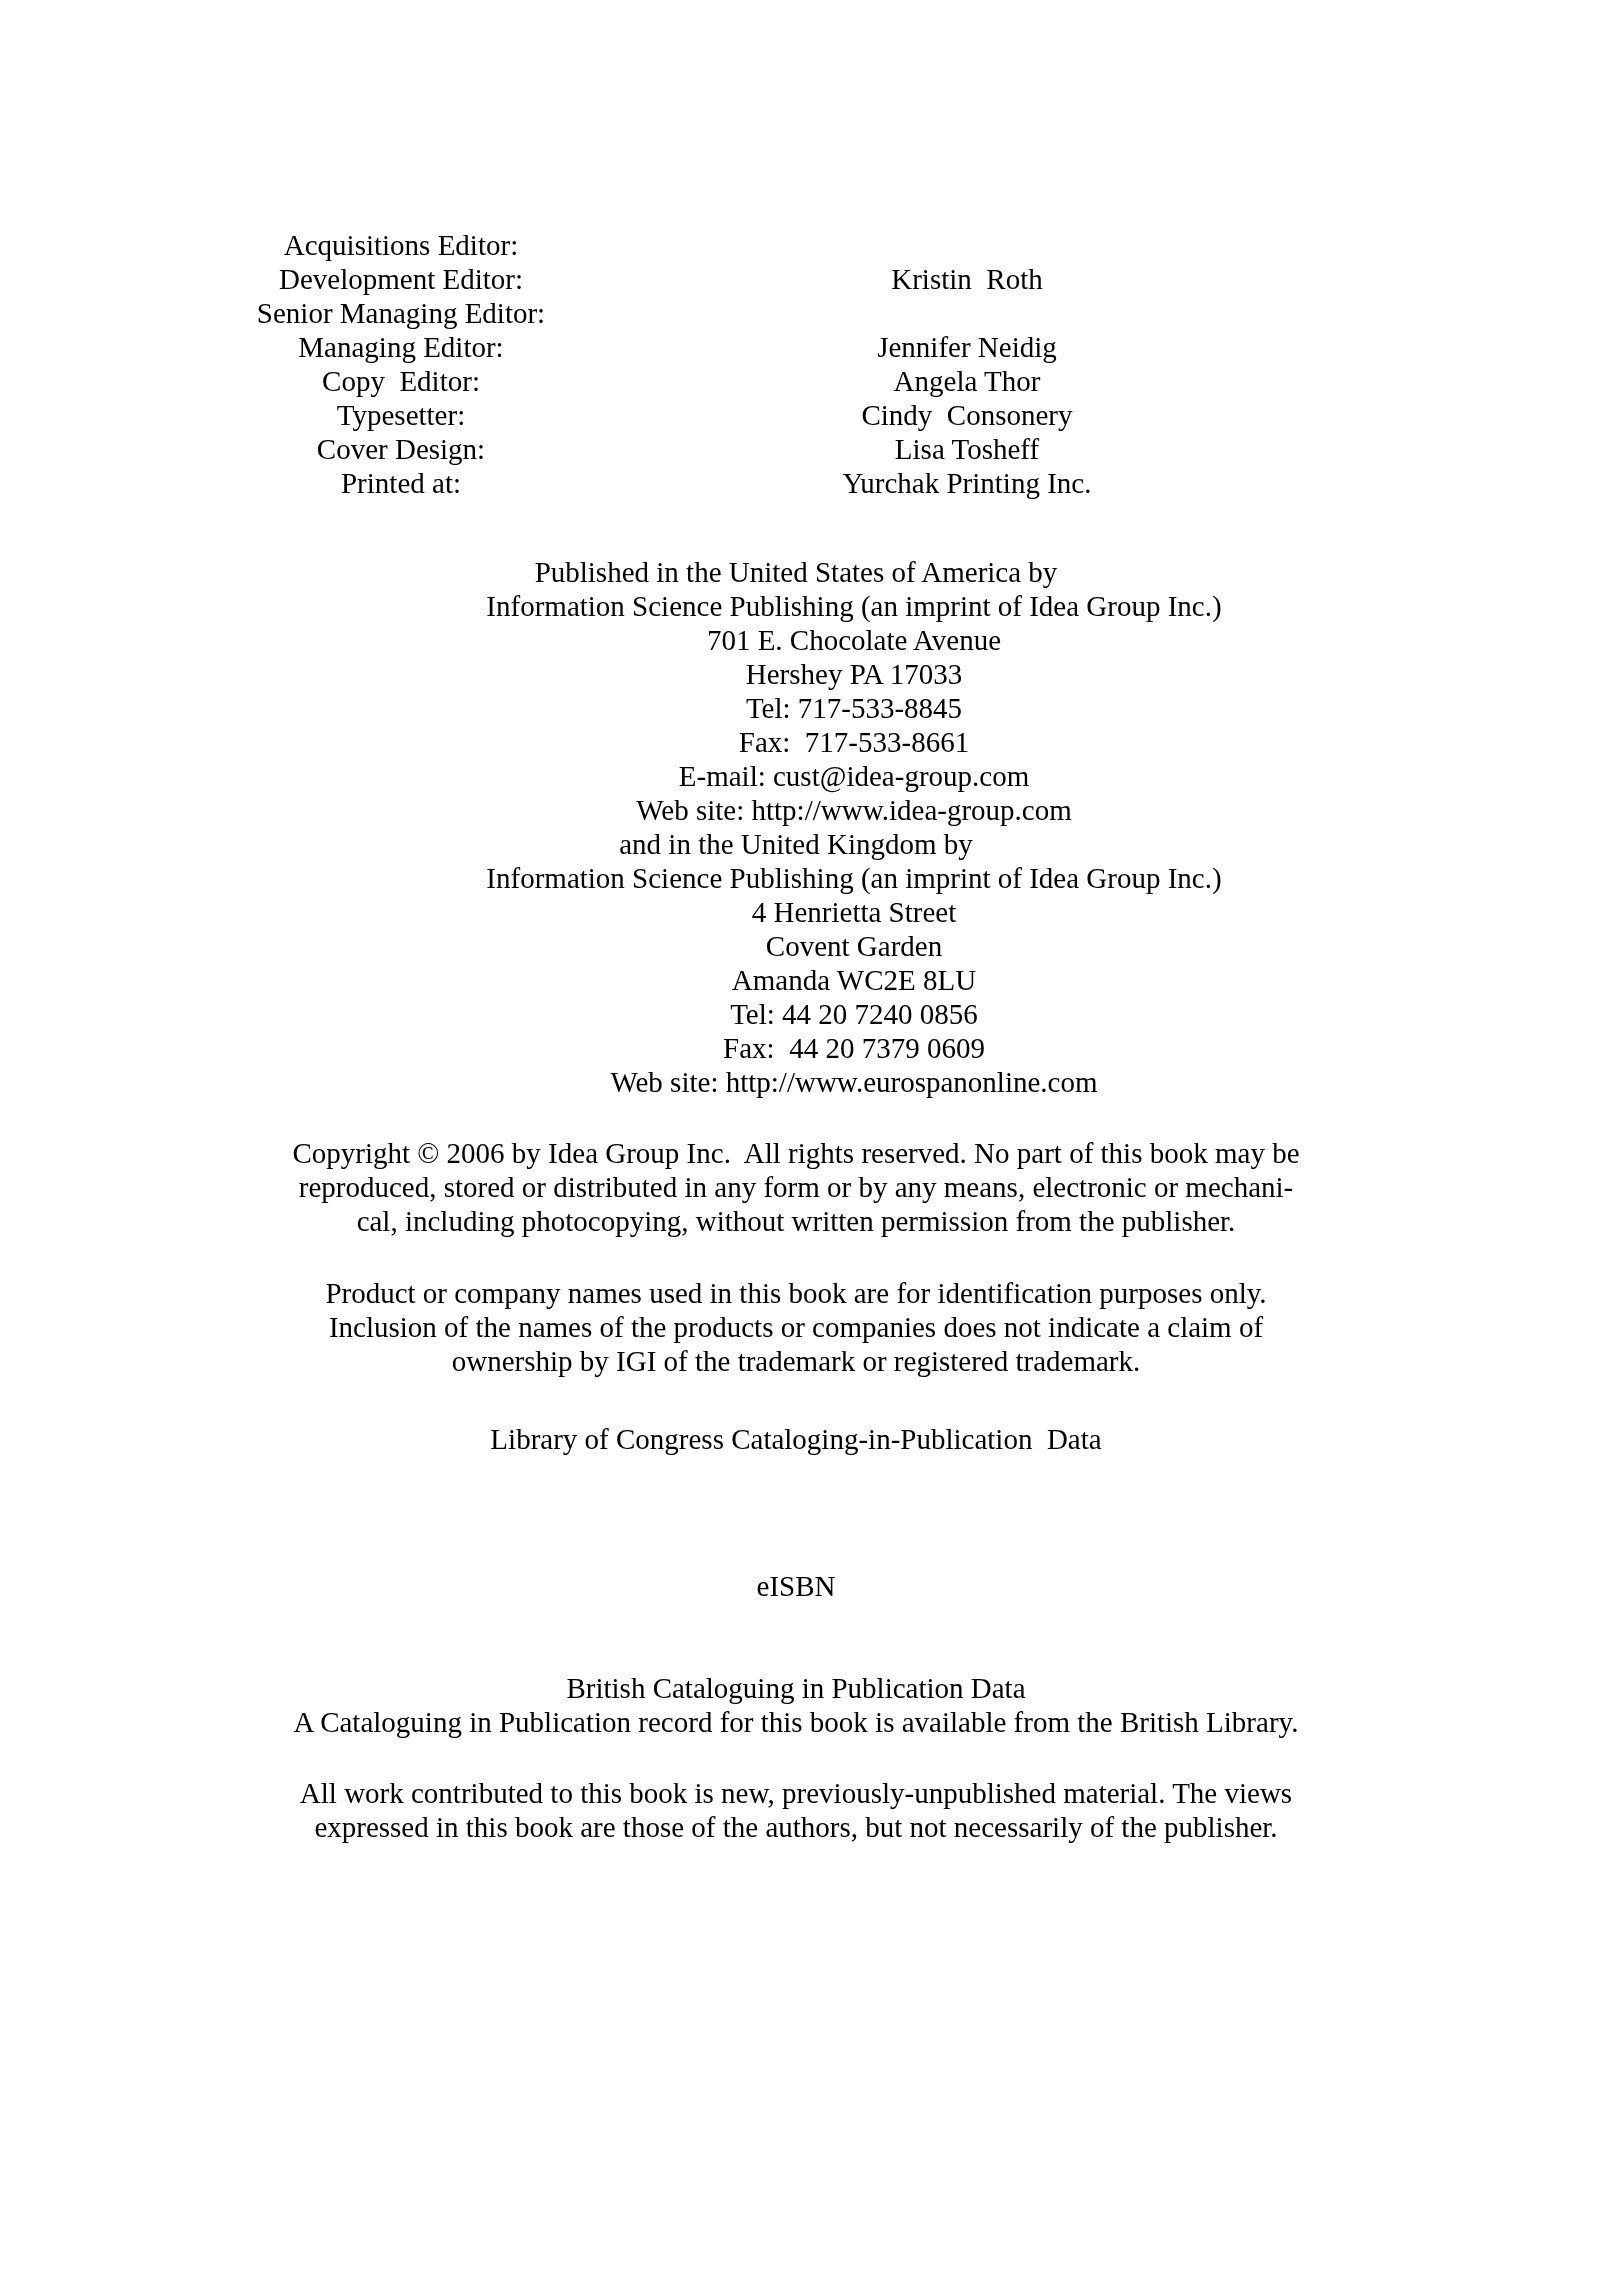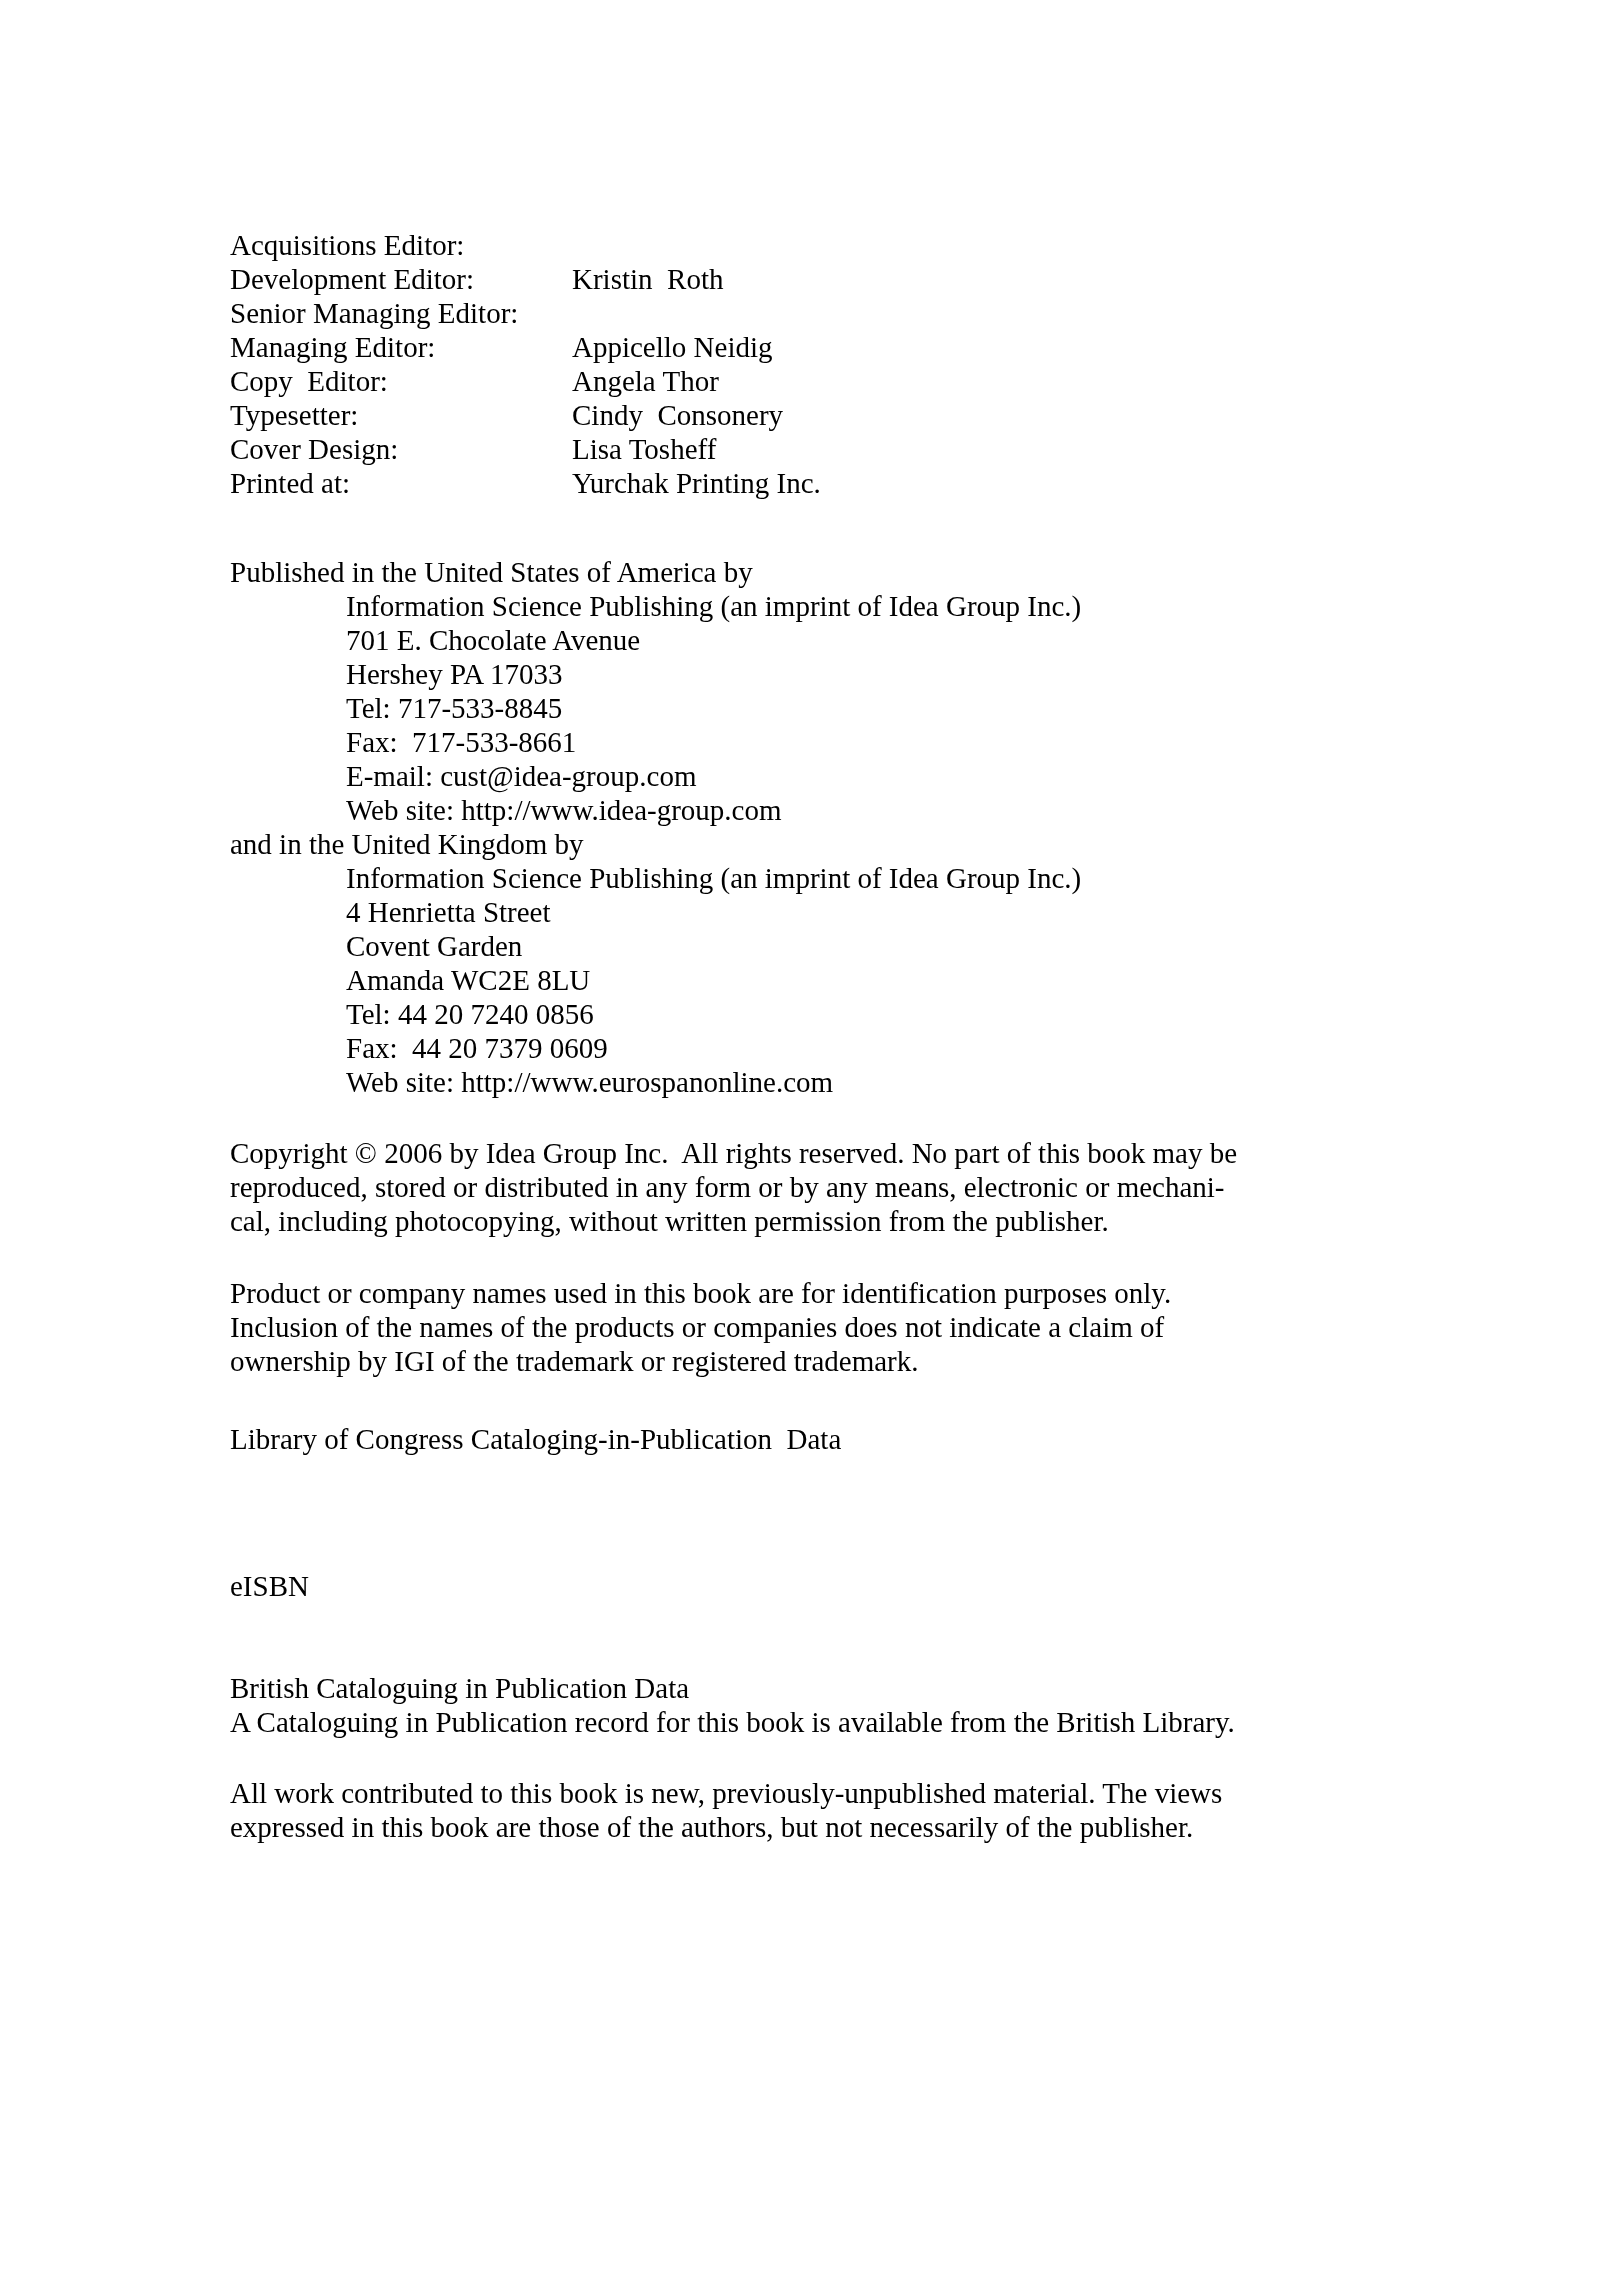--- a/index.html
+++ b/index.html
@@ -14,20 +14,21 @@
     position: relative;
     overflow: hidden;
   }
   .page {
     position: absolute;
     top: 0; left: 0;
     width: 1607px;
     height: 2043px;
     padding: 228px 245px 0 230px;
     background: #ffffff;
+    text-align: center;
   }
   .line { white-space: pre; }
   .credit-row { display: grid; grid-template-columns: 342px 1fr; }
   .credit-label, .credit-value { white-space: pre; }
   .indent { padding-left: 116px; }
   .block-published  { margin-top: 55px;  }
   .block-uk         {  }
   .block-copyright  { margin-top: 37px;  }
   .block-trademark  { margin-top: 38px;  }
   .block-loc        { margin-top: 44px;  }
@@ -46,21 +47,21 @@
     </div>
     <div class="credit-row">
       <span class="credit-label">Development Editor:</span>
       <span class="credit-value">Kristin  Roth</span>
     </div>
     <div class="credit-row">
       <span class="credit-label">Senior Managing Editor:</span>
     </div>
     <div class="credit-row">
       <span class="credit-label">Managing Editor:</span>
-      <span class="credit-value">Appicello Neidig</span>
+      <span class="credit-value">Jennifer Neidig</span>
     </div>
     <div class="credit-row">
       <span class="credit-label">Copy  Editor:</span>
       <span class="credit-value">Angela Thor</span>
     </div>
     <div class="credit-row">
       <span class="credit-label">Typesetter:</span>
       <span class="credit-value">Cindy  Consonery</span>
     </div>
     <div class="credit-row">

